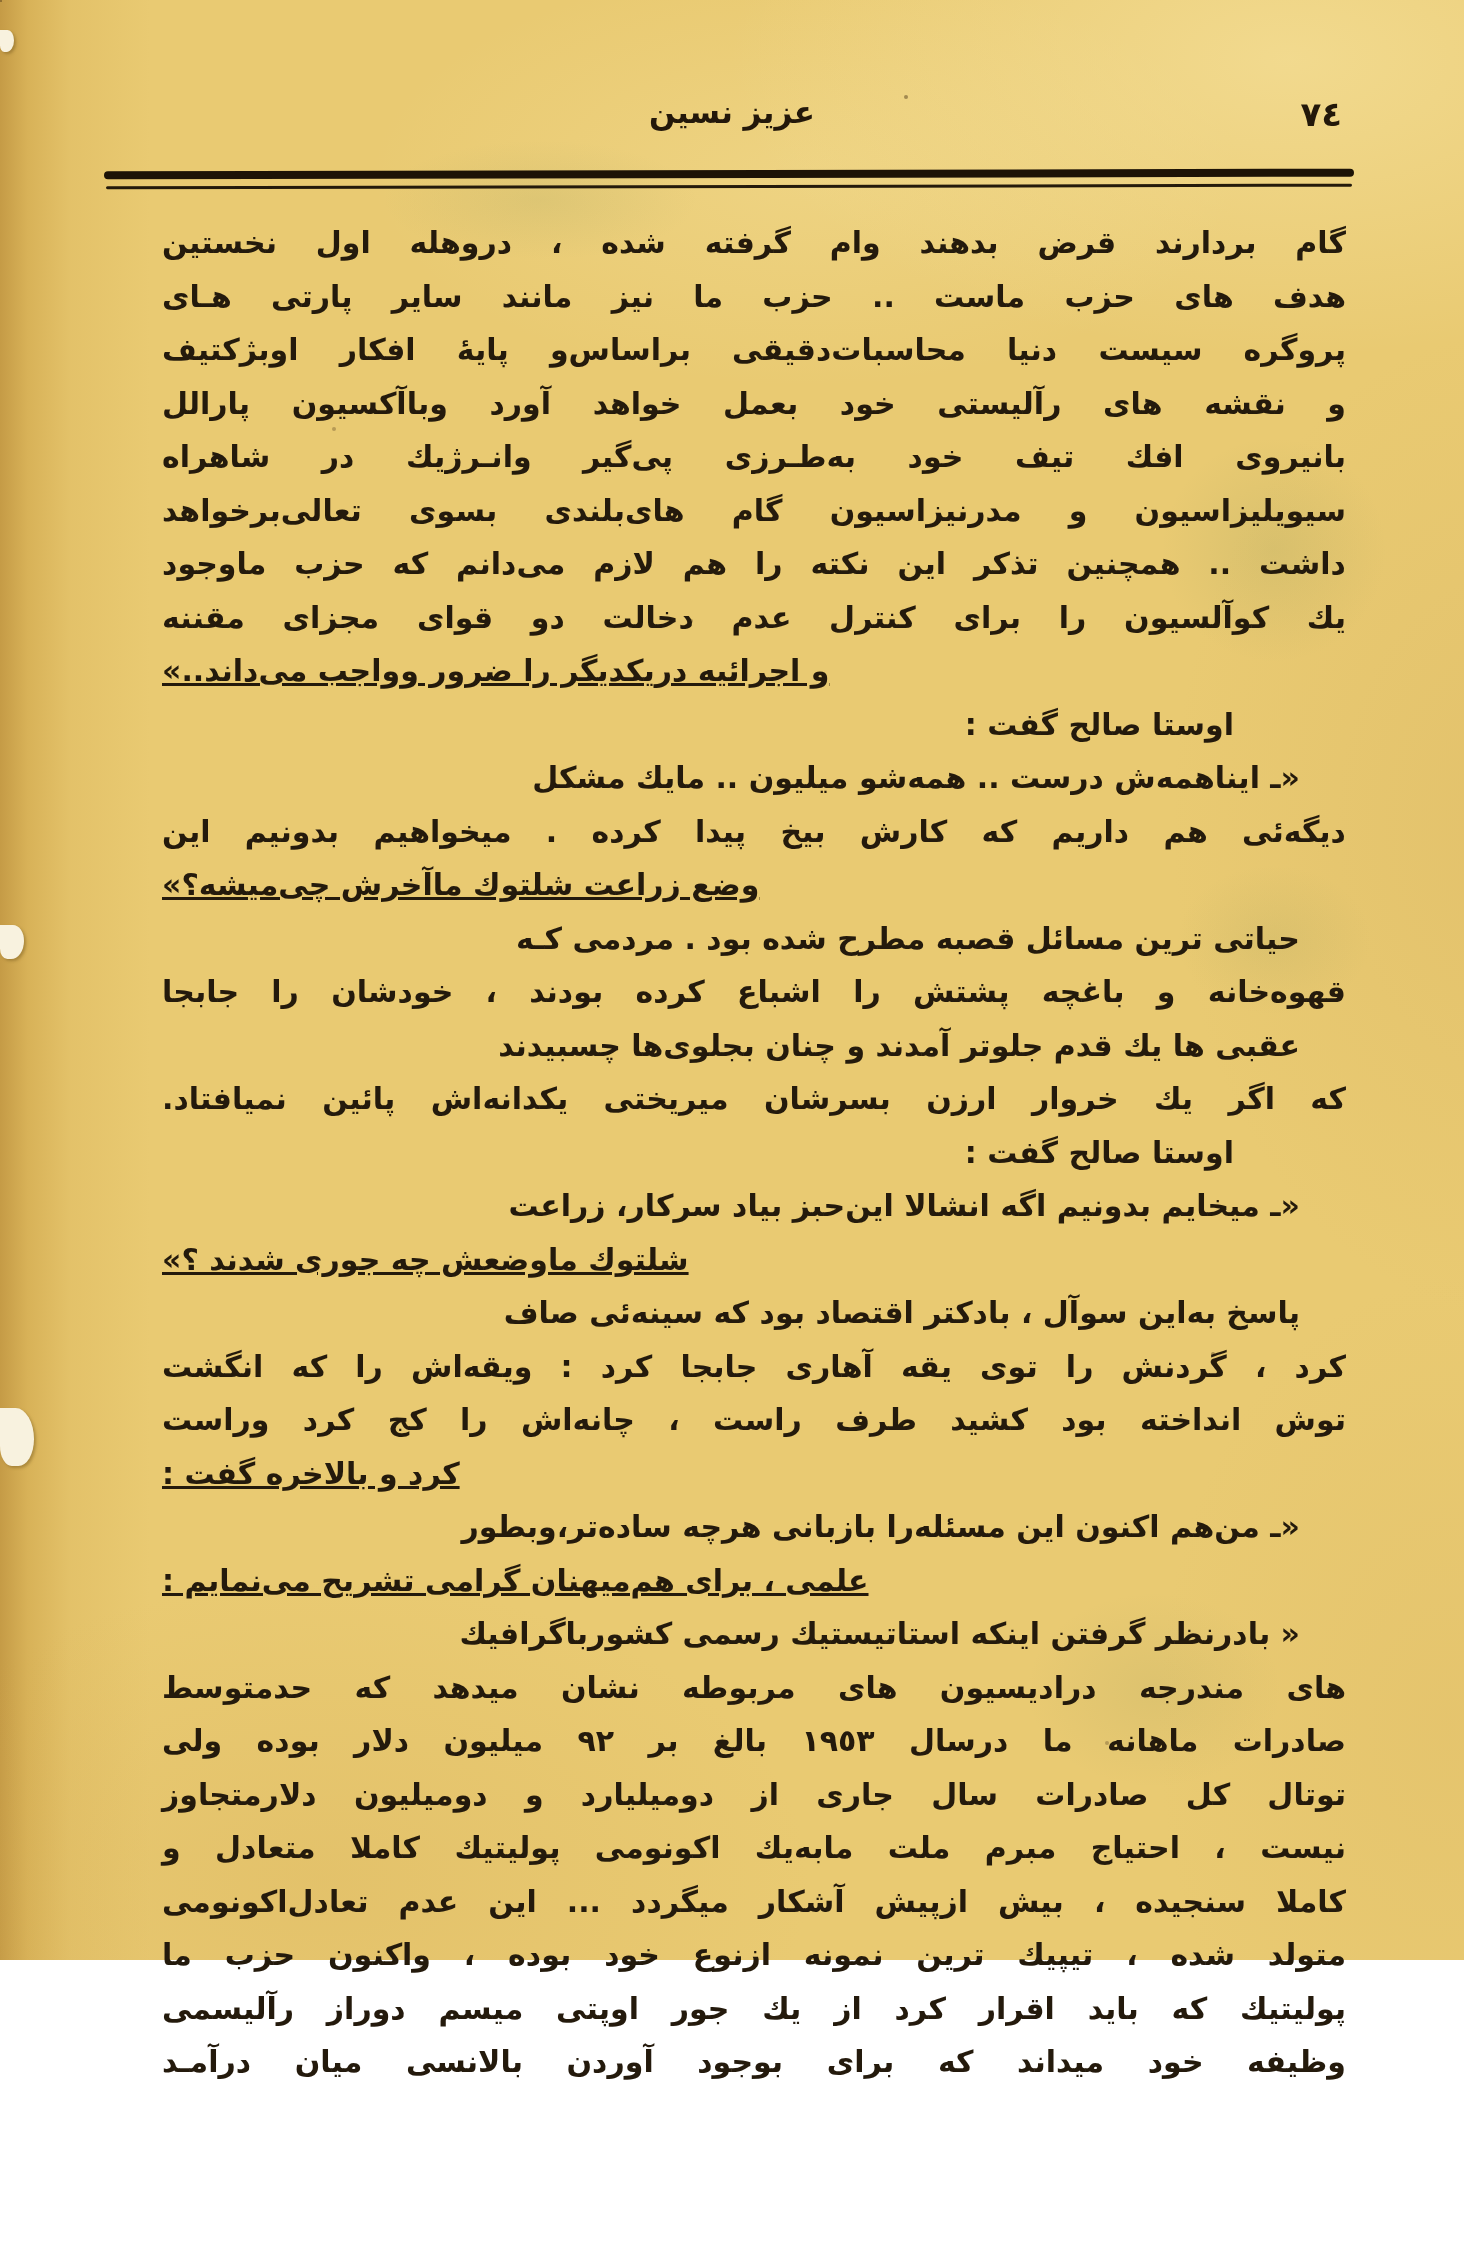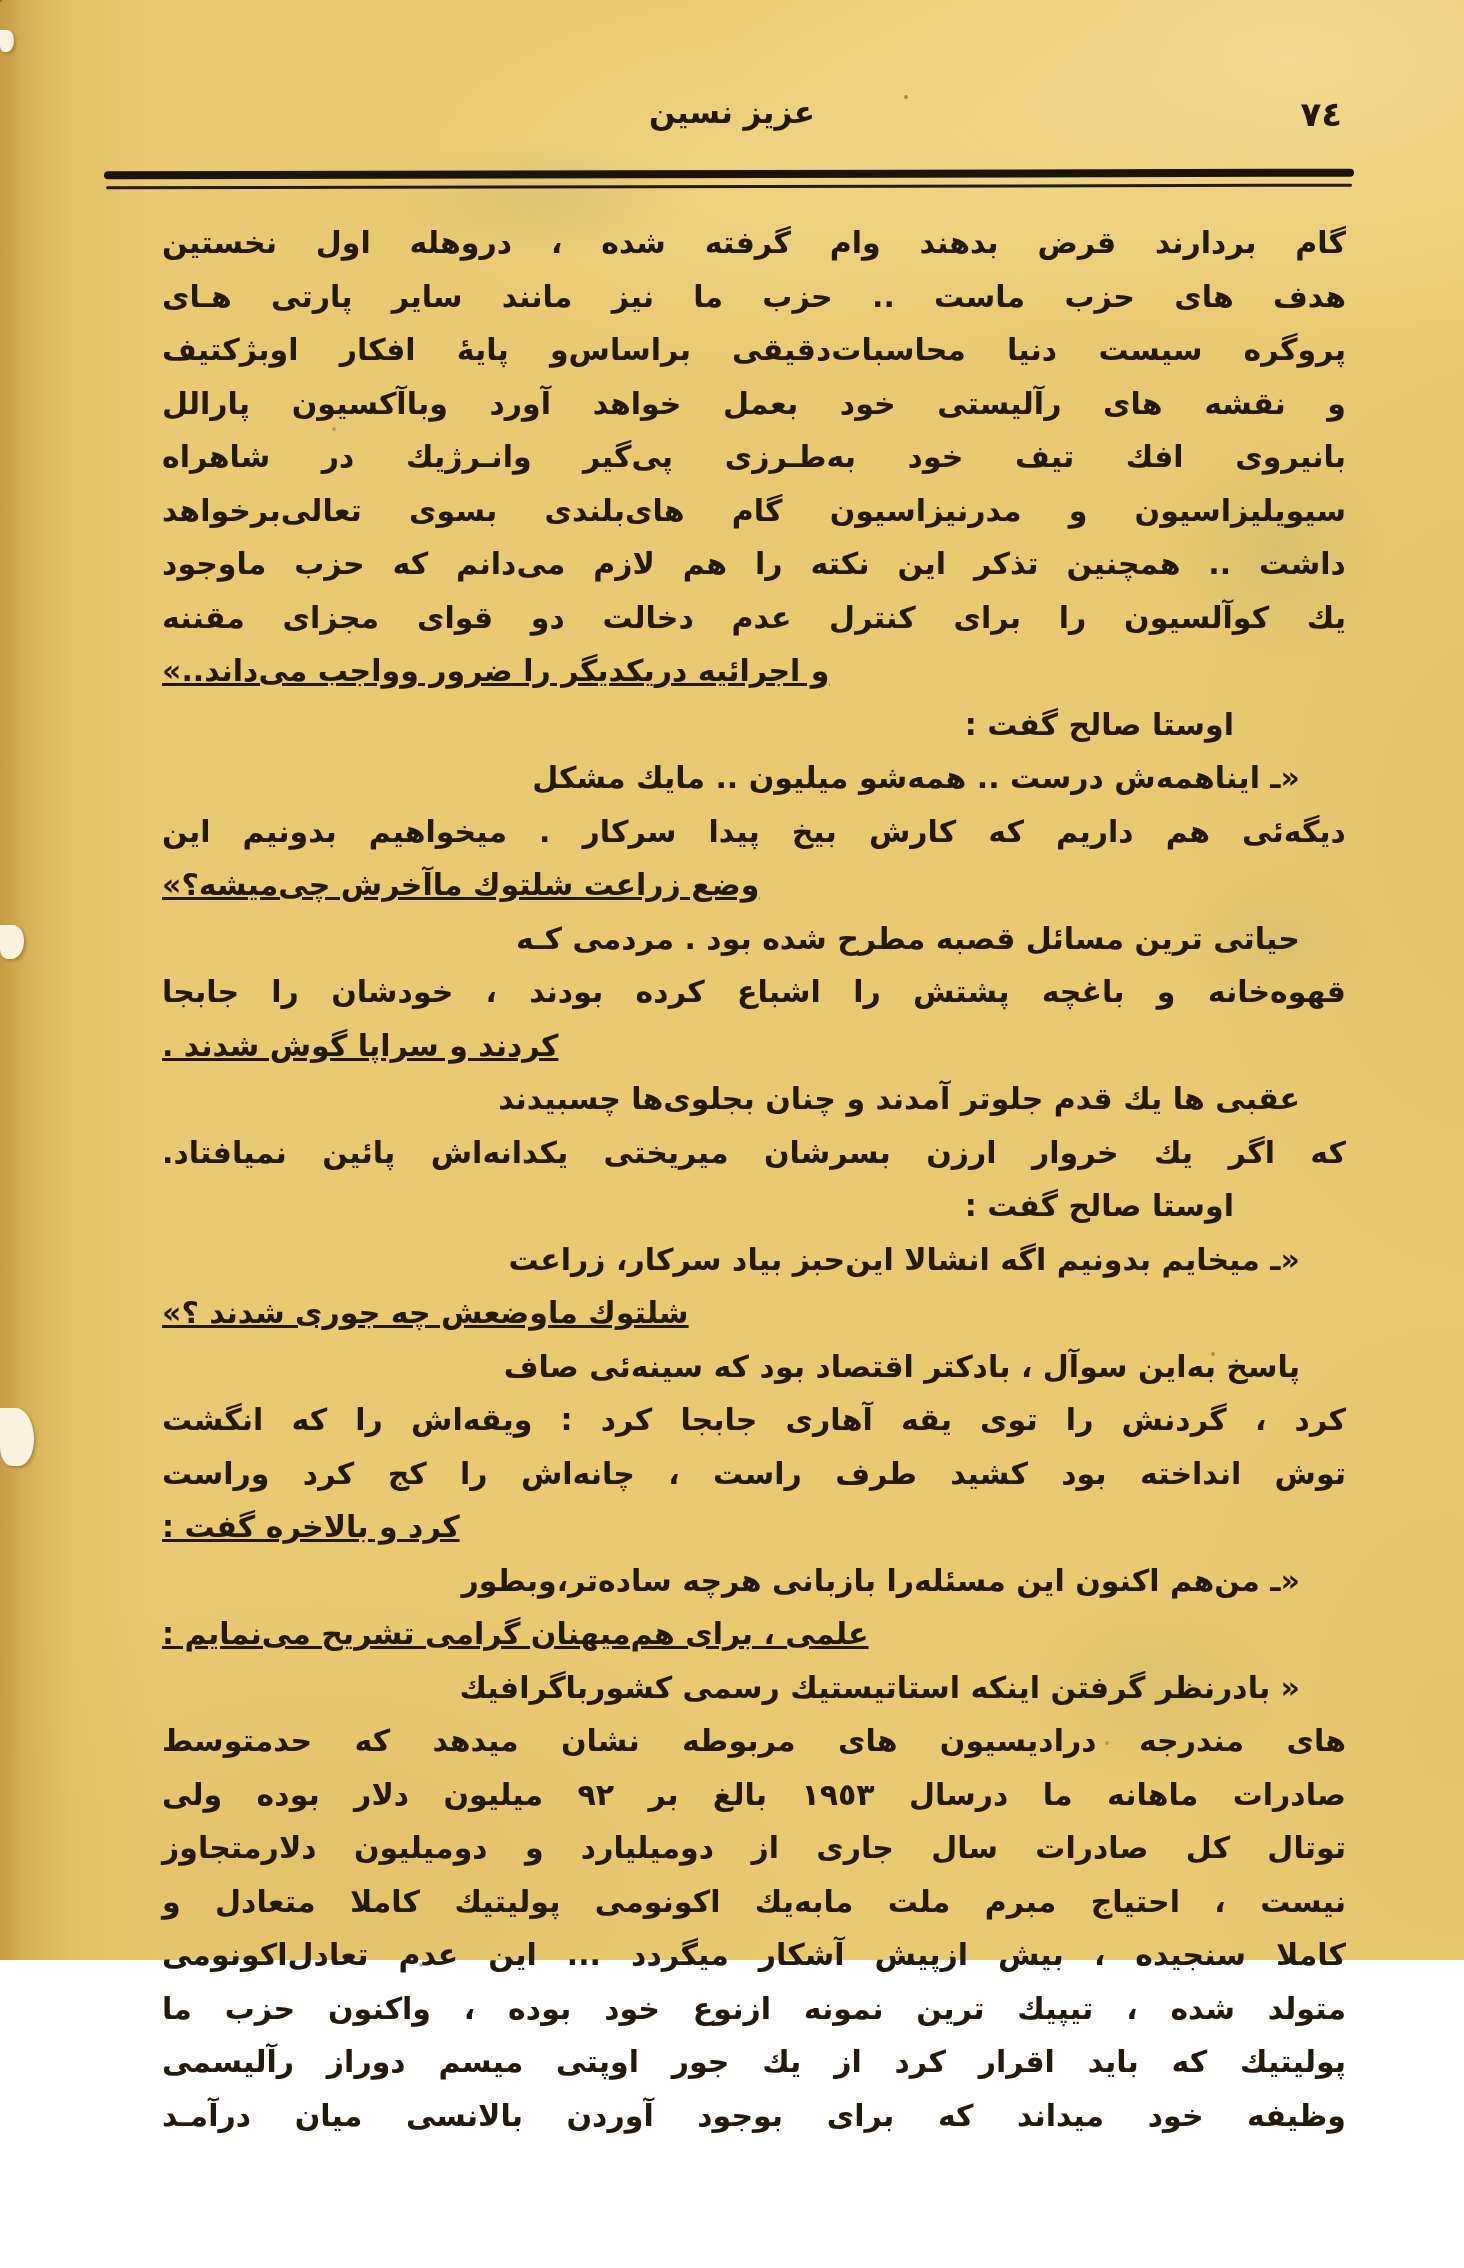--- a/index.html
+++ b/index.html
@@ -103,25 +103,24 @@
       <div class="line full">هدف های حزب ماست .. حزب ما نیز مانند سایر پارتی هـای</div>
       <div class="line full">پروگره سیست دنیا محاسبات‌دقیقی براساس‌و پایهٔ افکار اوبژکتیف</div>
       <div class="line full">و نقشه های رآلیستی خود بعمل خواهد آورد وباآکسیون پارالل</div>
       <div class="line full">بانیروی افك تیف خود به‌طـرزی پی‌گیر وانـرژیك در شاهراه</div>
       <div class="line full">سیویلیزاسیون و مدرنیزاسیون گام های‌بلندی بسوی تعالی‌برخواهد</div>
       <div class="line full">داشت .. همچنین تذکر این نکته را هم لازم می‌دانم که حزب ماوجود</div>
       <div class="line full">یك کوآلسیون را برای کنترل عدم دخالت دو قوای مجزای مقننه</div>
       <div class="line close">و اجرائیه دریکدیگر را ضرور وواجب می‌داند..»</div>
       <div class="line speaker">اوستا صالح گفت :</div>
       <div class="line open">«ـ ایناهمه‌ش درست .. همه‌شو میلیون .. مایك مشکل</div>
-      <div class="line full">دیگه‌ئی هم داریم که کارش بیخ پیدا سرکار . میخواهیم بدونیم این</div>
+      <div class="line full">دیگه‌ئی هم داریم که کارش بیخ پیدا کرده . میخواهیم بدونیم این</div>
       <div class="line close">وضع زراعت شلتوك ماآخرش چی‌میشه؟»</div>
       <div class="line open">حیاتی ترین مسائل قصبه مطرح شده بود . مردمی کـه</div>
       <div class="line full">قهوه‌خانه و باغچه پشتش را اشباع کرده بودند ، خودشان را جابجا</div>
-      <div class="line close">کردند و سراپا گوش شدند .</div>
       <div class="line open">عقبی ها یك قدم جلوتر آمدند و چنان بجلوی‌ها چسبیدند</div>
       <div class="line full">که اگر یك خروار ارزن بسرشان میریختی یکدانه‌اش پائین نمیافتاد.</div>
       <div class="line speaker">اوستا صالح گفت :</div>
       <div class="line open">«ـ میخایم بدونیم اگه انشالا این‌حبز بیاد سرکار، زراعت</div>
       <div class="line close">شلتوك ماوضعش چه جوری شدند ؟»</div>
       <div class="line open">پاسخ به‌این سوآل ، بادکتر اقتصاد بود که سینه‌ئی صاف</div>
       <div class="line full">کرد ، گردنش را توی یقه آهاری جابجا کرد : ویقه‌اش را که انگشت</div>
       <div class="line full">توش انداخته بود کشید طرف راست ، چانه‌اش را کج کرد وراست</div>
       <div class="line close">کرد و بالاخره گفت :</div>
       <div class="line open">«ـ من‌هم اکنون این مسئله‌را بازبانی هرچه ساده‌تر،وبطور</div>

